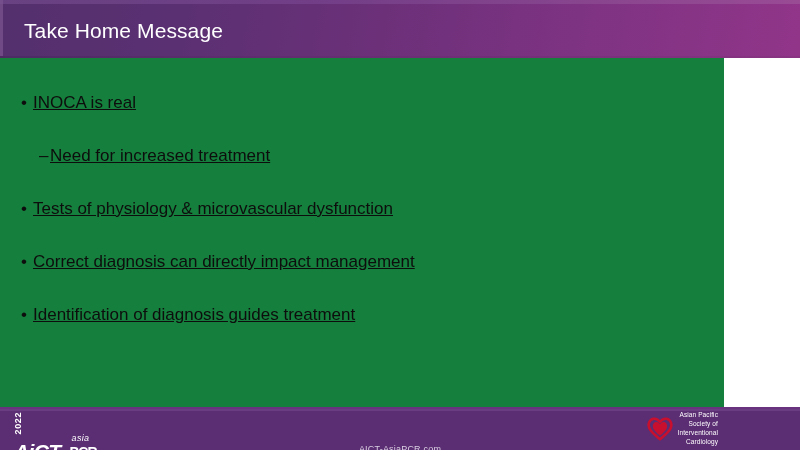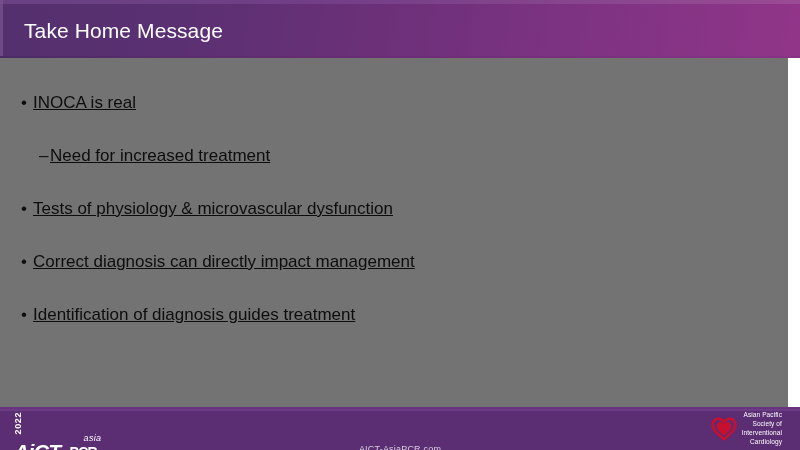--- a/index.html
+++ b/index.html
@@ -8,23 +8,23 @@
   }
   body {
     width: 800px;
     height: 450px;
     background: #ffffff;
     font-family: "Liberation Sans", sans-serif;
     overflow: hidden;
   }
   .slide {
     position: relative;
-    width: 788px;
+    width: 724px;
     height: 450px;
-    background: #737373;
+    background: #15803d;
   }
 
   
   .header-bar {
     position: absolute;
     left: 0;
     top: 0;
     width: 800px;
     height: 58px;
     background: linear-gradient(100deg, #54306D 0%, #5A3072 22%, #6C3079 48%, #7E3382 72%, #913589 100%);
@@ -176,21 +176,21 @@
     display: flex;
     flex-direction: column;
     align-items: flex-start;
   }
   .brand-asia {
     font-size: 9px;
     color: #ffffff;
     font-style: italic;
     line-height: 9px;
     margin-bottom: -1px;
-    margin-left: 14px;
+    margin-left: 2px;
     letter-spacing: .3px;
   }
   .brand-pcr {
     font-size: 14px;
     font-weight: 700;
     color: #ffffff;
     letter-spacing: -.8px;
     line-height: 20px;
   }
 

